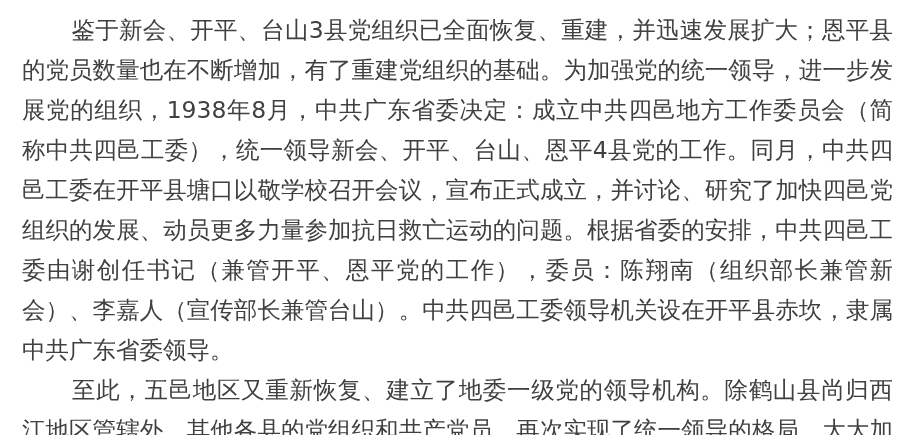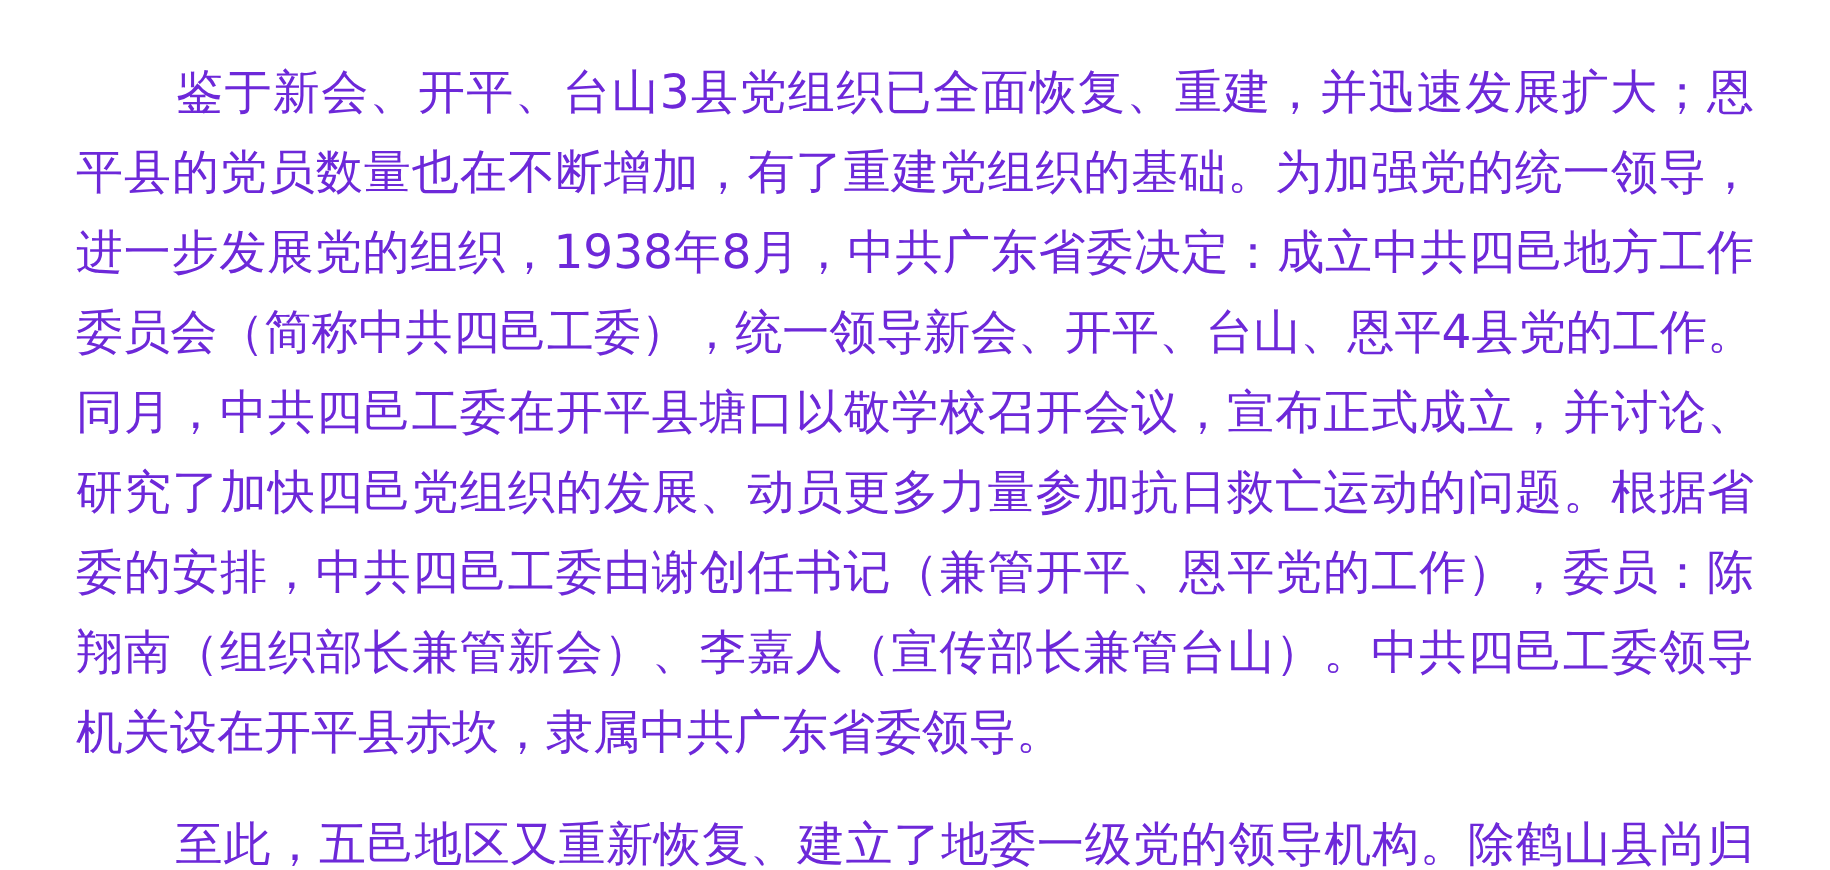--- a/index.html
+++ b/index.html
@@ -17,25 +17,25 @@
     width: 915px;
     height: 435px;
     box-sizing: border-box;
     padding: 10px 22px 0 22px;
     background: #ffffff;
   }
   .para {
     font-family: "DejaVu Sans", sans-serif;
     font-size: 23.5px;
     line-height: 40px;
-    color: #6d28d9;
+    color: #404040;
     text-align: justify;
     text-justify: inter-ideograph;
     letter-spacing: 0px;
-    margin: 16px;
+    margin: 0;
   }
   .para + .para {
     margin-top: 0;
   }
   .indent {
     display: inline-block;
     width: 2.1em;
   }
 </style>
 </head>

